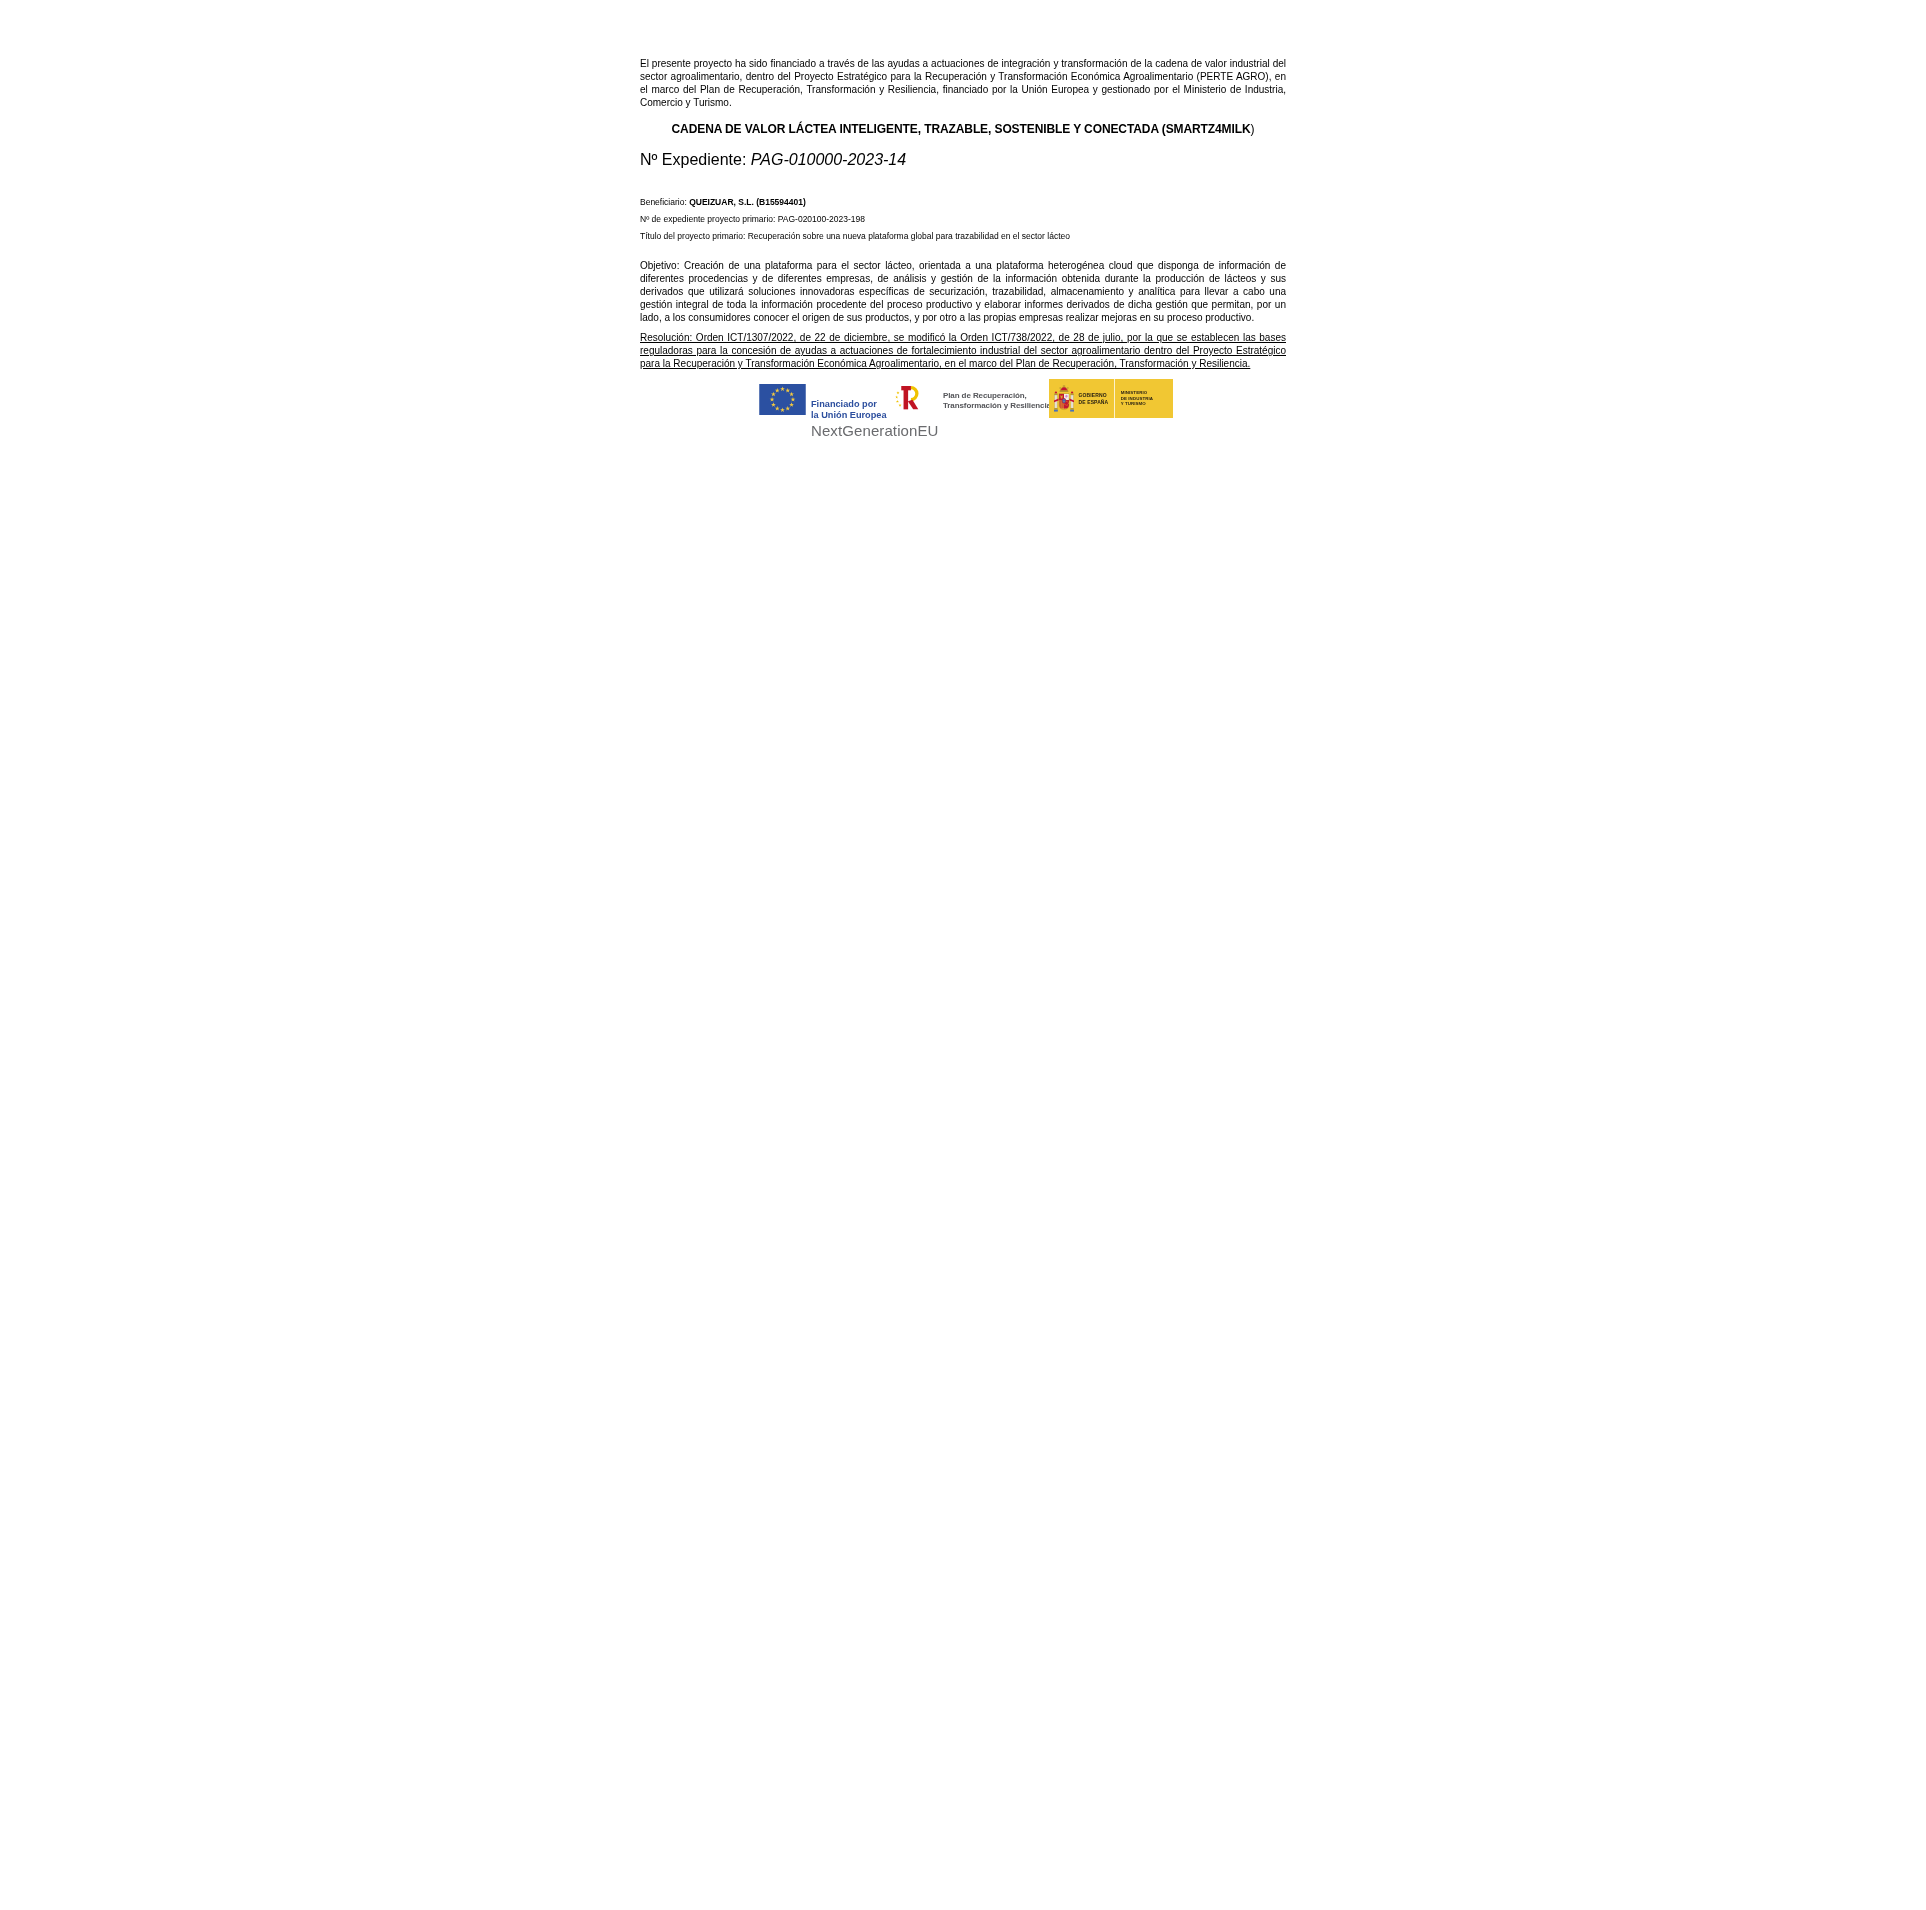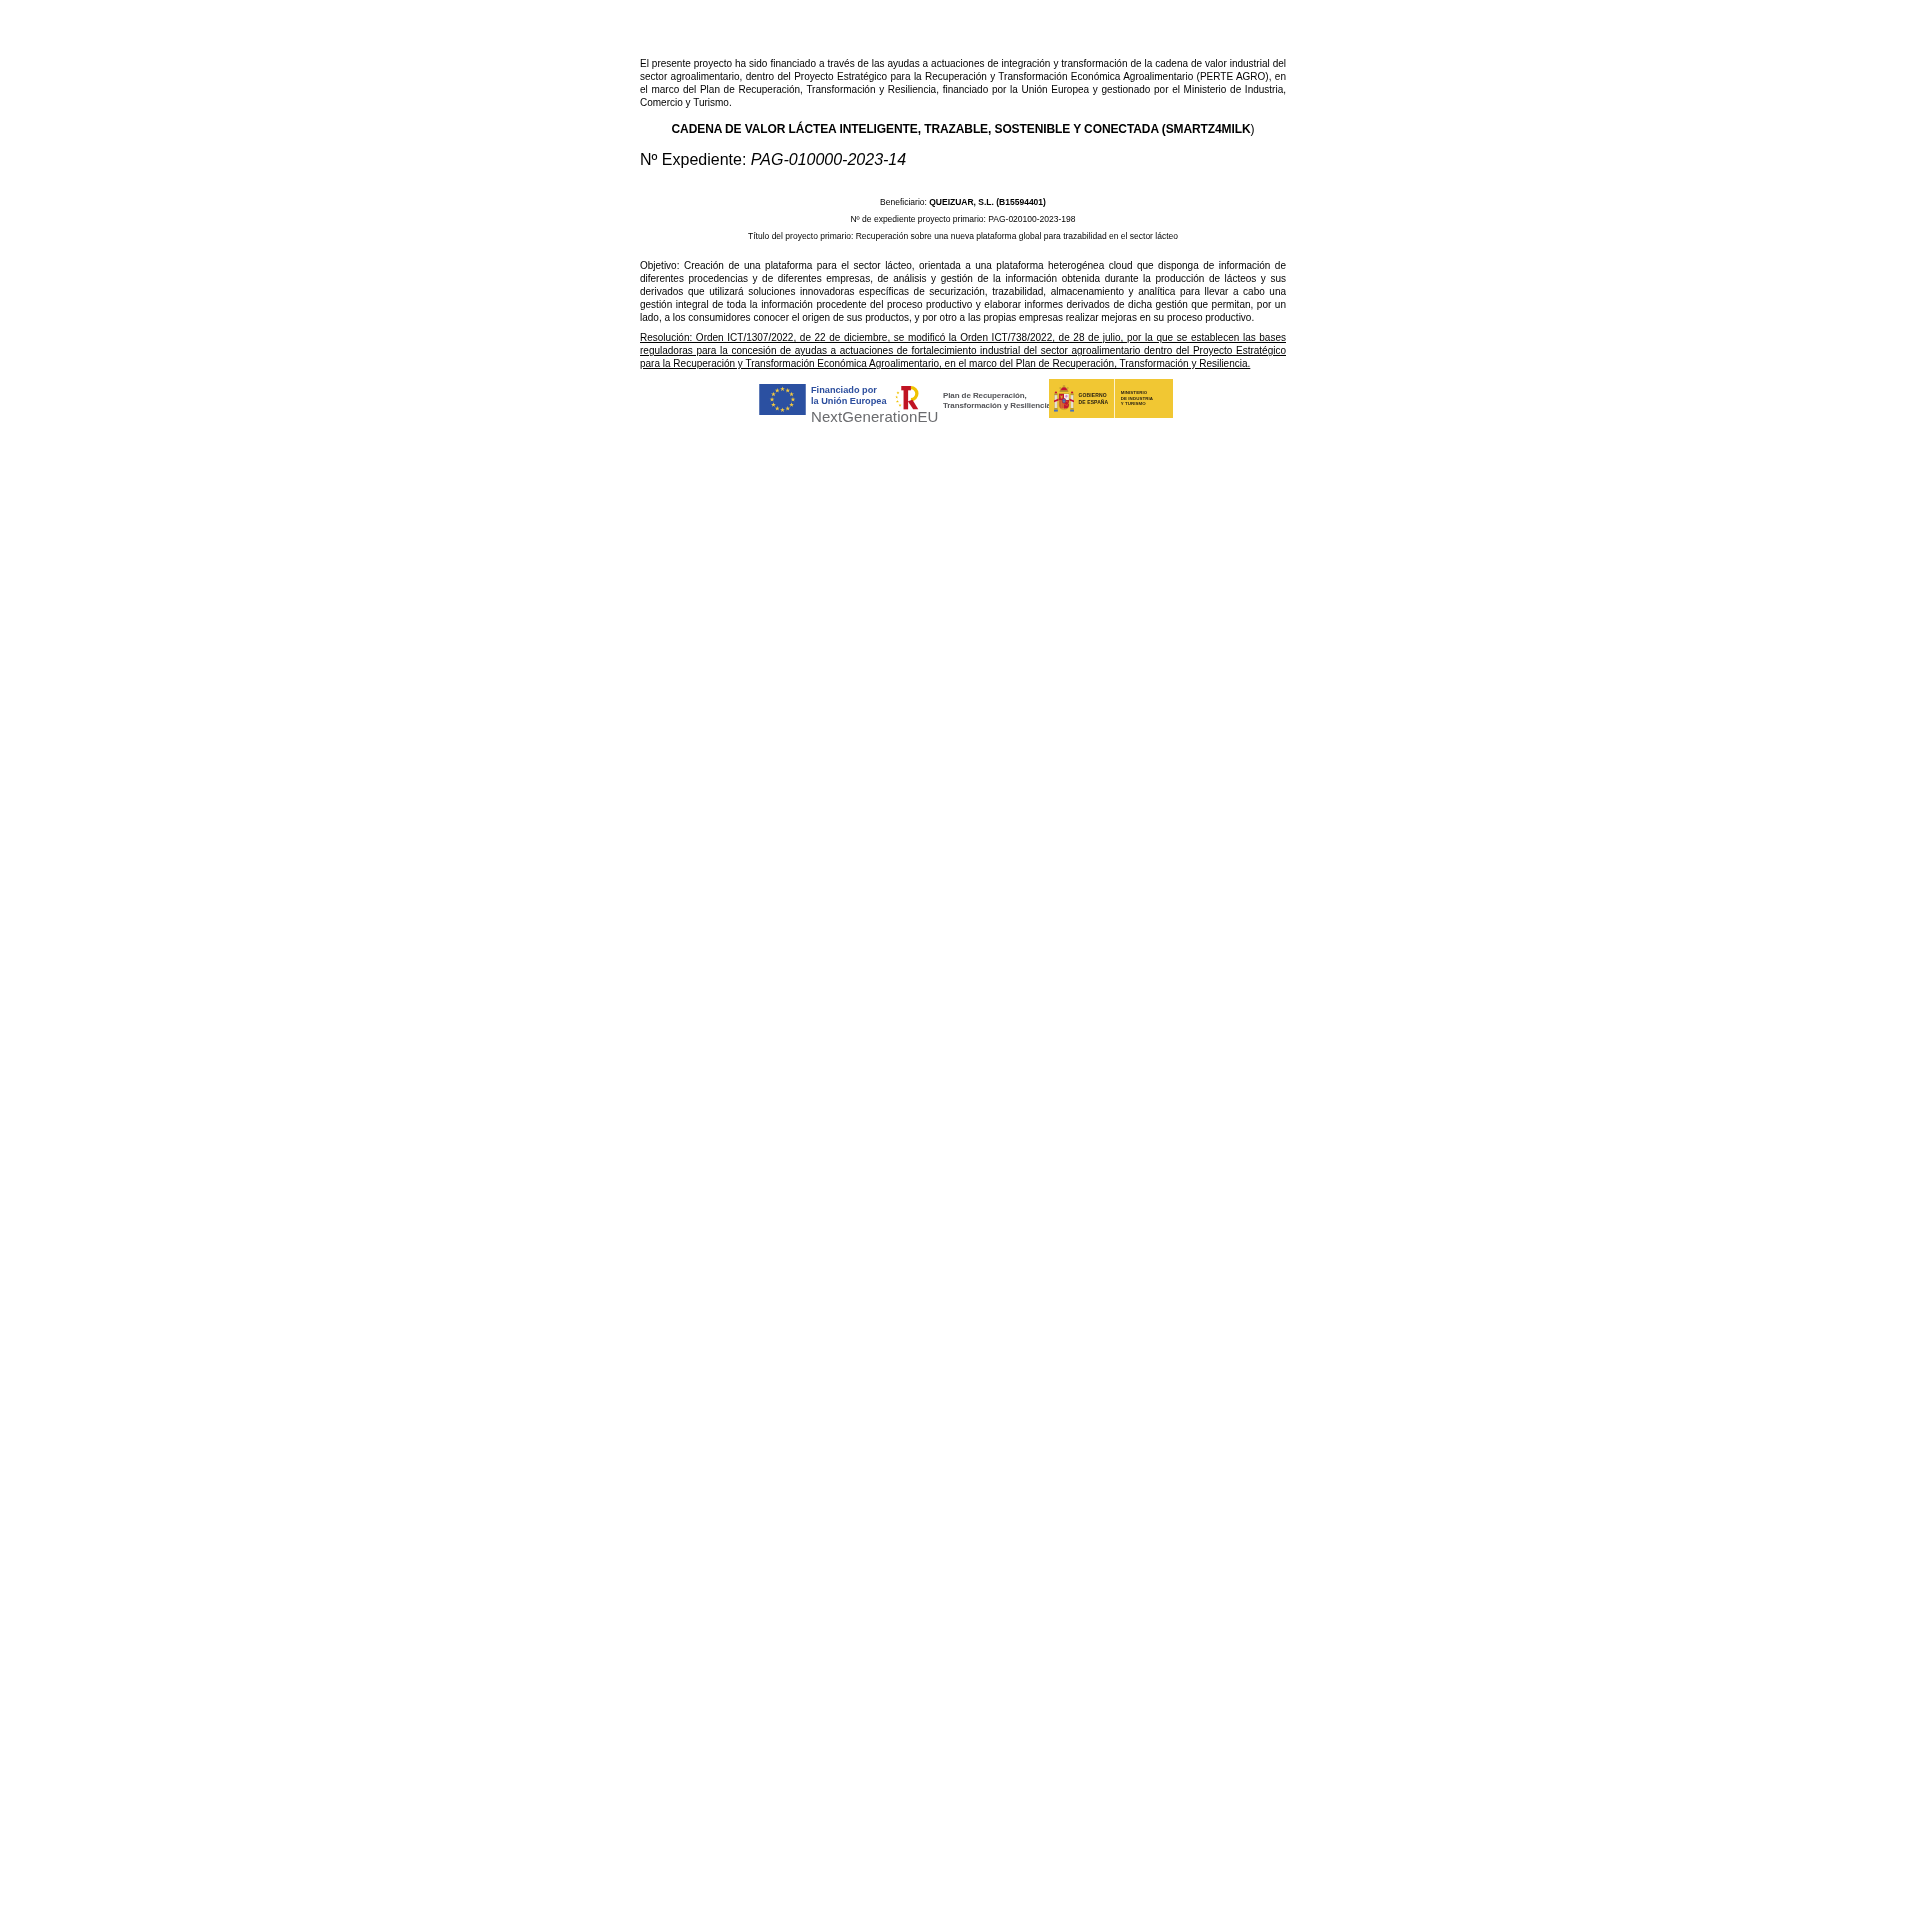--- a/index.html
+++ b/index.html
@@ -1,21 +1,21 @@
 <!DOCTYPE html>
 <html style="font-size:6.2px"><head>
 <meta charset="utf-8">
 <style>
   html,body{margin:0;padding:0;background:#ffffff;}
   .page{
     position:relative;width:676px;height:478px;margin:0 auto;
     background:#ffffff;overflow:hidden;
     font-family:"Liberation Sans",sans-serif;color:#000;
   }
-  .abs{position:absolute;left:15px;right:15px;margin:0;text-align:center;}
+  .abs{position:absolute;left:15px;right:15px;margin:0;}
   .just{text-align:justify;}
   p.body{font-size:10px;line-height:13px;}
   .title{
     top:123px;text-align:center;font-size:12px;line-height:12.3px;font-weight:700;
     letter-spacing:-0.1px;
   }
   .title .suffix{font-weight:400;}
   .exped{top:153px;text-align:left;font-size:16px;line-height:13px;font-weight:400;}
   .exped .it{font-style:italic;}
   p.info{font-size:8.5px;line-height:11.6px;}
@@ -27,21 +27,21 @@
   #resolucion{top:331px;text-decoration:underline;}
   strong{font-weight:700;}
 
   
   .logos{position:absolute;left:0;right:0;top:379px;height:46px;}
   .logo-block{position:absolute;display:flex;}
 
   
   .eu-logo{left:134px;top:4.6px;}
   .eu-flag{display:block;}
-  .eu-text{margin-left:5px;margin-top:1px;}
+  .eu-text{margin-left:5px;margin-top:15px;}
   .eu-text .l1{font-size:9.2px;line-height:11.2px;font-weight:700;color:#2d4f9e;}
   .eu-text .l3{font-size:15px;line-height:10px;font-weight:400;color:#6a6b6e;margin-top:5px;letter-spacing:0.1px;}
 
   
   .plan-logo{left:270px;top:7px;}
   .plan-text{margin-left:21px;margin-top:5.4px;}
   .plan-text .l{font-size:8px;line-height:10px;font-weight:700;color:#55565a;letter-spacing:-0.1px;}
 
   
   .gob-logo{left:424px;top:0px;width:124px;height:39px;background:#f1c733;

